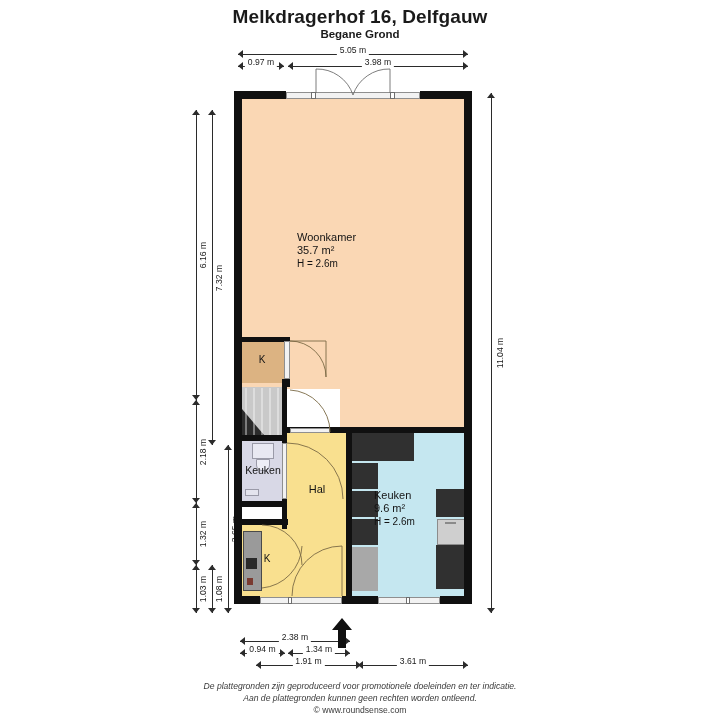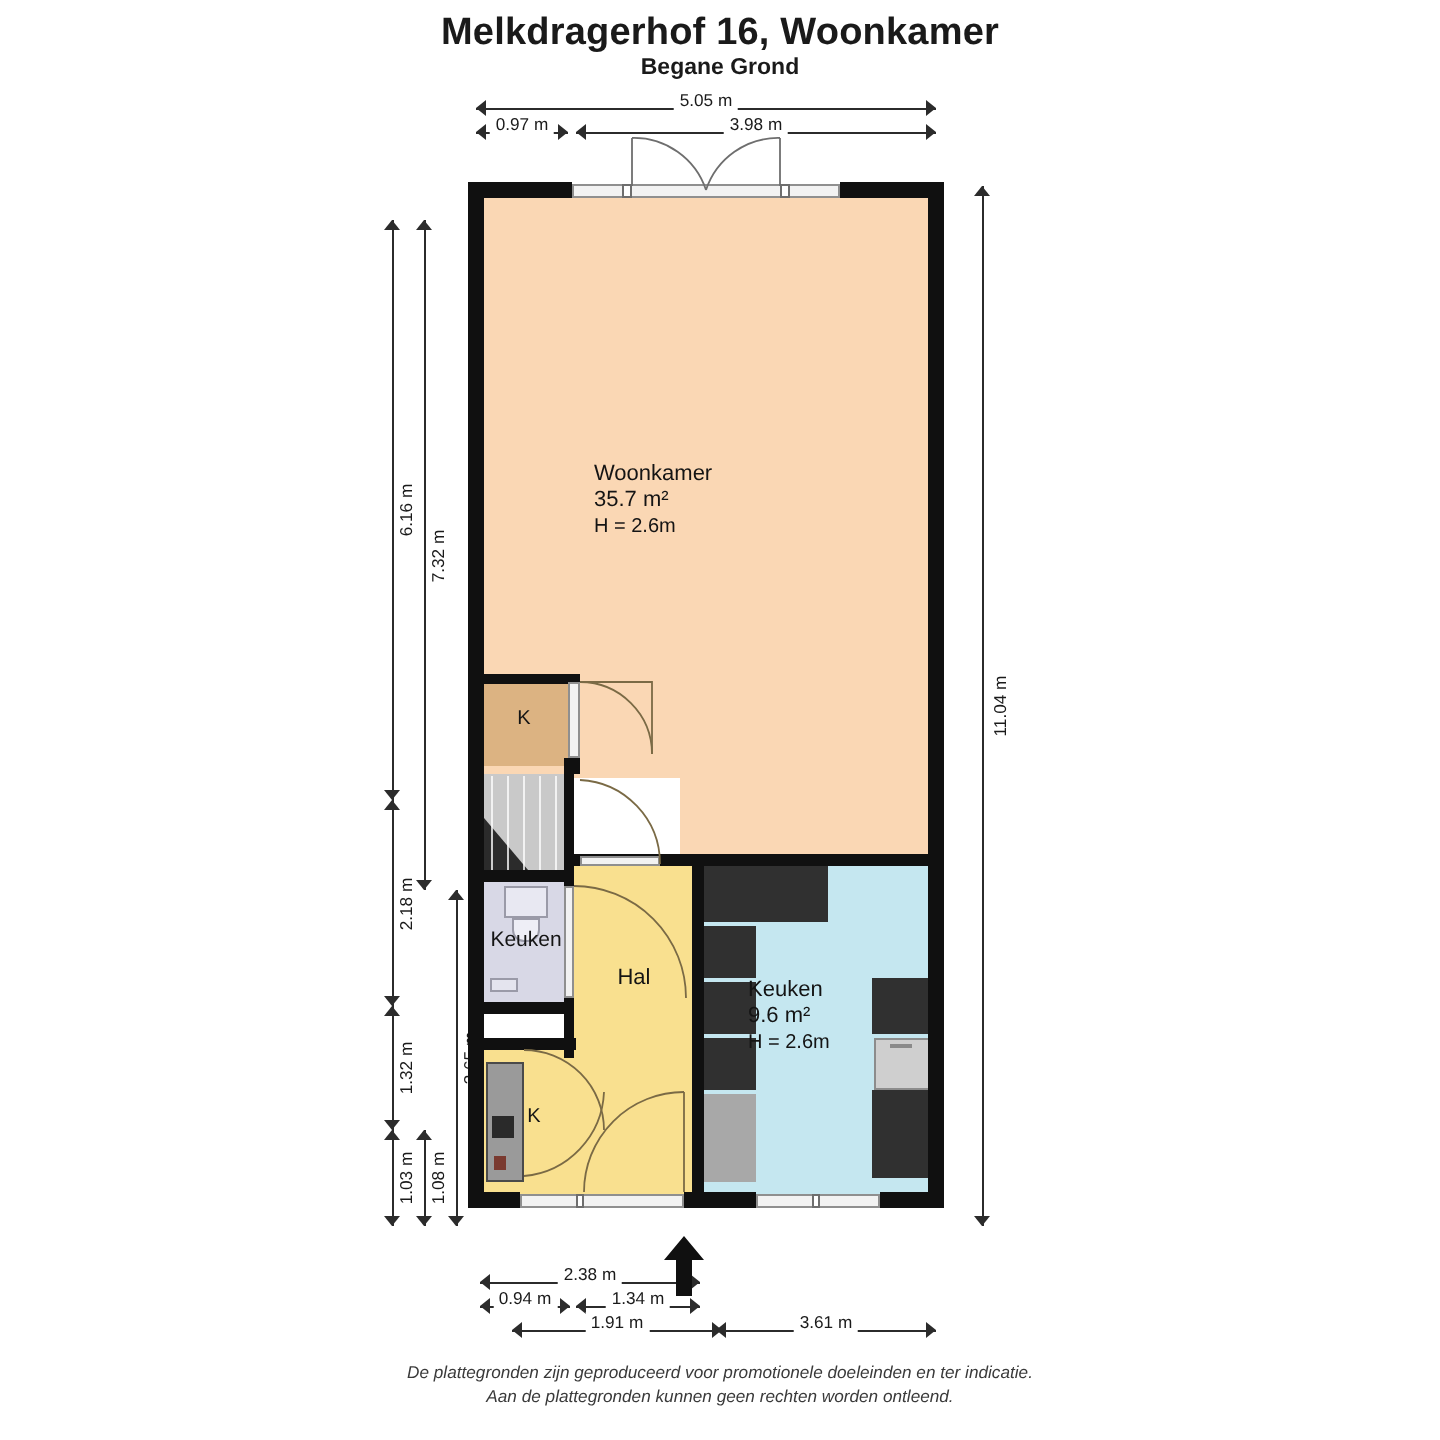--- a/index.html
+++ b/index.html
@@ -99,21 +99,21 @@
   .arc{fill:none;stroke:#7a6a45;stroke-width:.9;}
   .arcg{fill:none;stroke:#6e6e6e;stroke-width:.9;}
 
   .entry-arrow{position:absolute;}
 </style>
 </head>
 <body>
 
 <div id="stage">
 
-  <div class="title">Melkdragerhof 16, Woonkamer</div>
+  <div class="title">Melkdragerhof 16, Delfgauw</div>
   <div class="subtitle">Begane Grond</div>
 
   <div class="dimh" style="left:238px;top:50px;width:230px;">
     <div class="bar"></div>
       <div class="cap capL"></div>
       <div class="cap capR"></div>
     <div class="lbl">5.05 m</div>
   </div>
 
   <div class="dimh" style="left:238px;top:62px;width:46px;">
@@ -363,14 +363,15 @@
     </div>
 
   </div>
 
   <svg class="entry-arrow" style="left:331px;top:618px;" width="22" height="30" viewBox="0 0 22 30">
     <polygon points="11,0 21,12 15,12 15,30 7,30 7,12 1,12" fill="#101010"></polygon>
   </svg>
 
   <div class="footer f1">De plattegronden zijn geproduceerd voor promotionele doeleinden en ter indicatie.</div>
   <div class="footer f2">Aan de plattegronden kunnen geen rechten worden ontleend.</div>
+  <div class="footer f3">© www.roundsense.com</div>
 
 </div>
 
 </body></html>

